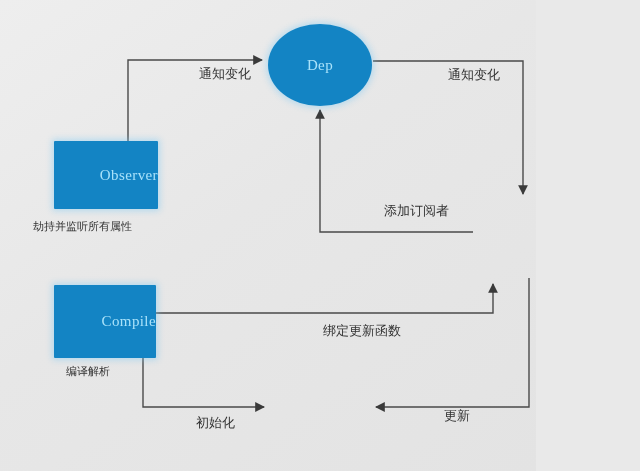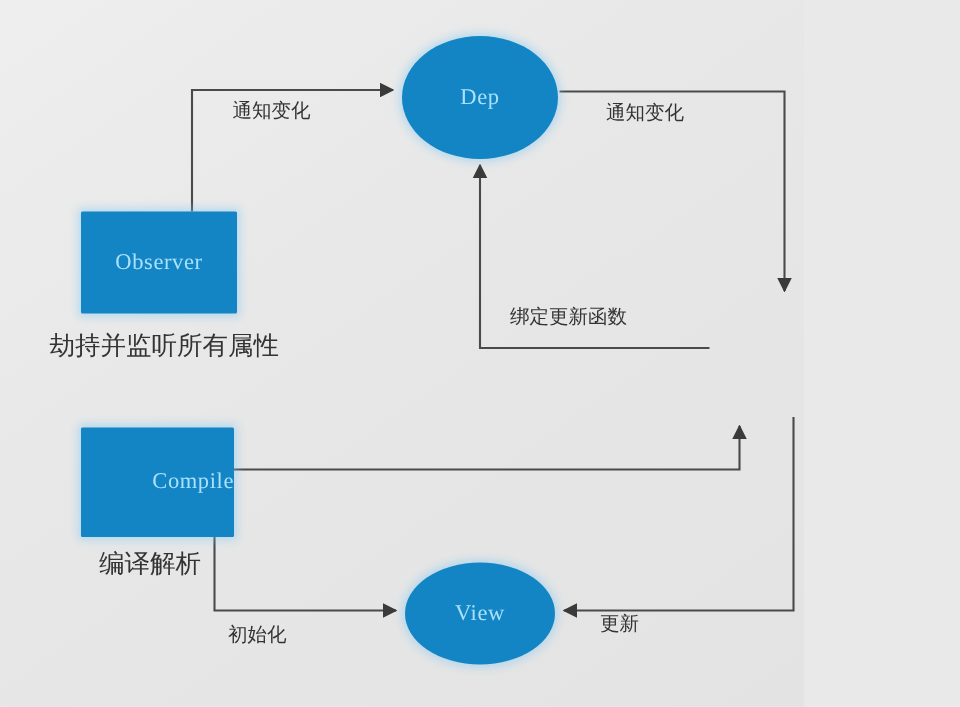--- a/index.html
+++ b/index.html
@@ -44,30 +44,31 @@
   .node-label {
     font-family: "Liberation Serif", serif;
     font-size: 15px;
     letter-spacing: 0.4px;
     color: #a9e2fa;
     white-space: nowrap;
   }
   .cap {
     position: absolute;
     font-family: "DejaVu Sans", sans-serif;
-    font-size: 17px;
+    font-size: 11px;
     color: #333333;
     white-space: nowrap;
   }
   .edge-label {
     position: absolute;
     font-family: "DejaVu Sans", sans-serif;
     font-size: 13px;
     color: #333333;
     white-space: nowrap;
+    margin-left: 44px;
   }
 </style>
 </head>
 <body>
 
 <div id="diagram-root">
 
   <svg class="edges" viewBox="0 0 640 471" xmlns="http://www.w3.org/2000/svg">
     <defs>
       <marker id="arrow" viewBox="0 0 10 10" refX="9" refY="5" markerWidth="7" markerHeight="7" orient="auto-start-reverse">
@@ -85,41 +86,39 @@
 
     <path d="M 143 358 L 143 407 L 264 407" fill="none" stroke="#4a4a4a" stroke-width="1.4" marker-end="url(#arrow)"></path>
 
     <path d="M 529 278 L 529 407 L 376 407" fill="none" stroke="#4a4a4a" stroke-width="1.4" marker-end="url(#arrow)"></path>
   </svg>
 
   <div class="node ellipse" style="left:268px; top:24px; width:104px; height:82px;">
     <span class="node-label">Dep</span>
   </div>
 
-  <div class="node rect" style="left:54px; top:141px; width:104px; height:68px;">
+  <div class="node rect" style="left:54px; top:141px; width:104px; height:68px;justify-content:flex-end;">
     <span class="node-label">Observer</span>
   </div>
 
 
   <div class="node rect" style="left:54px; top:285px; width:102px; height:73px;justify-content:flex-end;">
     <span class="node-label">Compile</span>
   </div>
 
-  <div class="node ellipse" style="left:270px; top:375px; width:100px; height:68px;">
-    <span class="node-label">View</span>
-  </div>
 
   <div class="cap" style="left:33px; top:219px;">劫持并监听所有属性</div>
 
   <div class="cap" style="left:66px; top:364px;text-align:right;">编译解析</div>
 
   <div class="edge-label" style="left:155px; top:65px;">通知变化</div>
 
   <div class="edge-label" style="left:404px; top:66px;">通知变化</div>
 
-  <div class="edge-label" style="left:340px; top:202px;">绑定更新函数</div>
+  <div class="edge-label" style="left:340px; top:202px;">添加订阅者</div>
 
+  <div class="edge-label" style="left:279px; top:322px;">绑定更新函数</div>
 
   <div class="edge-label" style="left:152px; top:414px;">初始化</div>
 
   <div class="edge-label" style="left:400px; top:407px;text-align:right;">更新</div>
 
 </div>
 
 </body></html>

